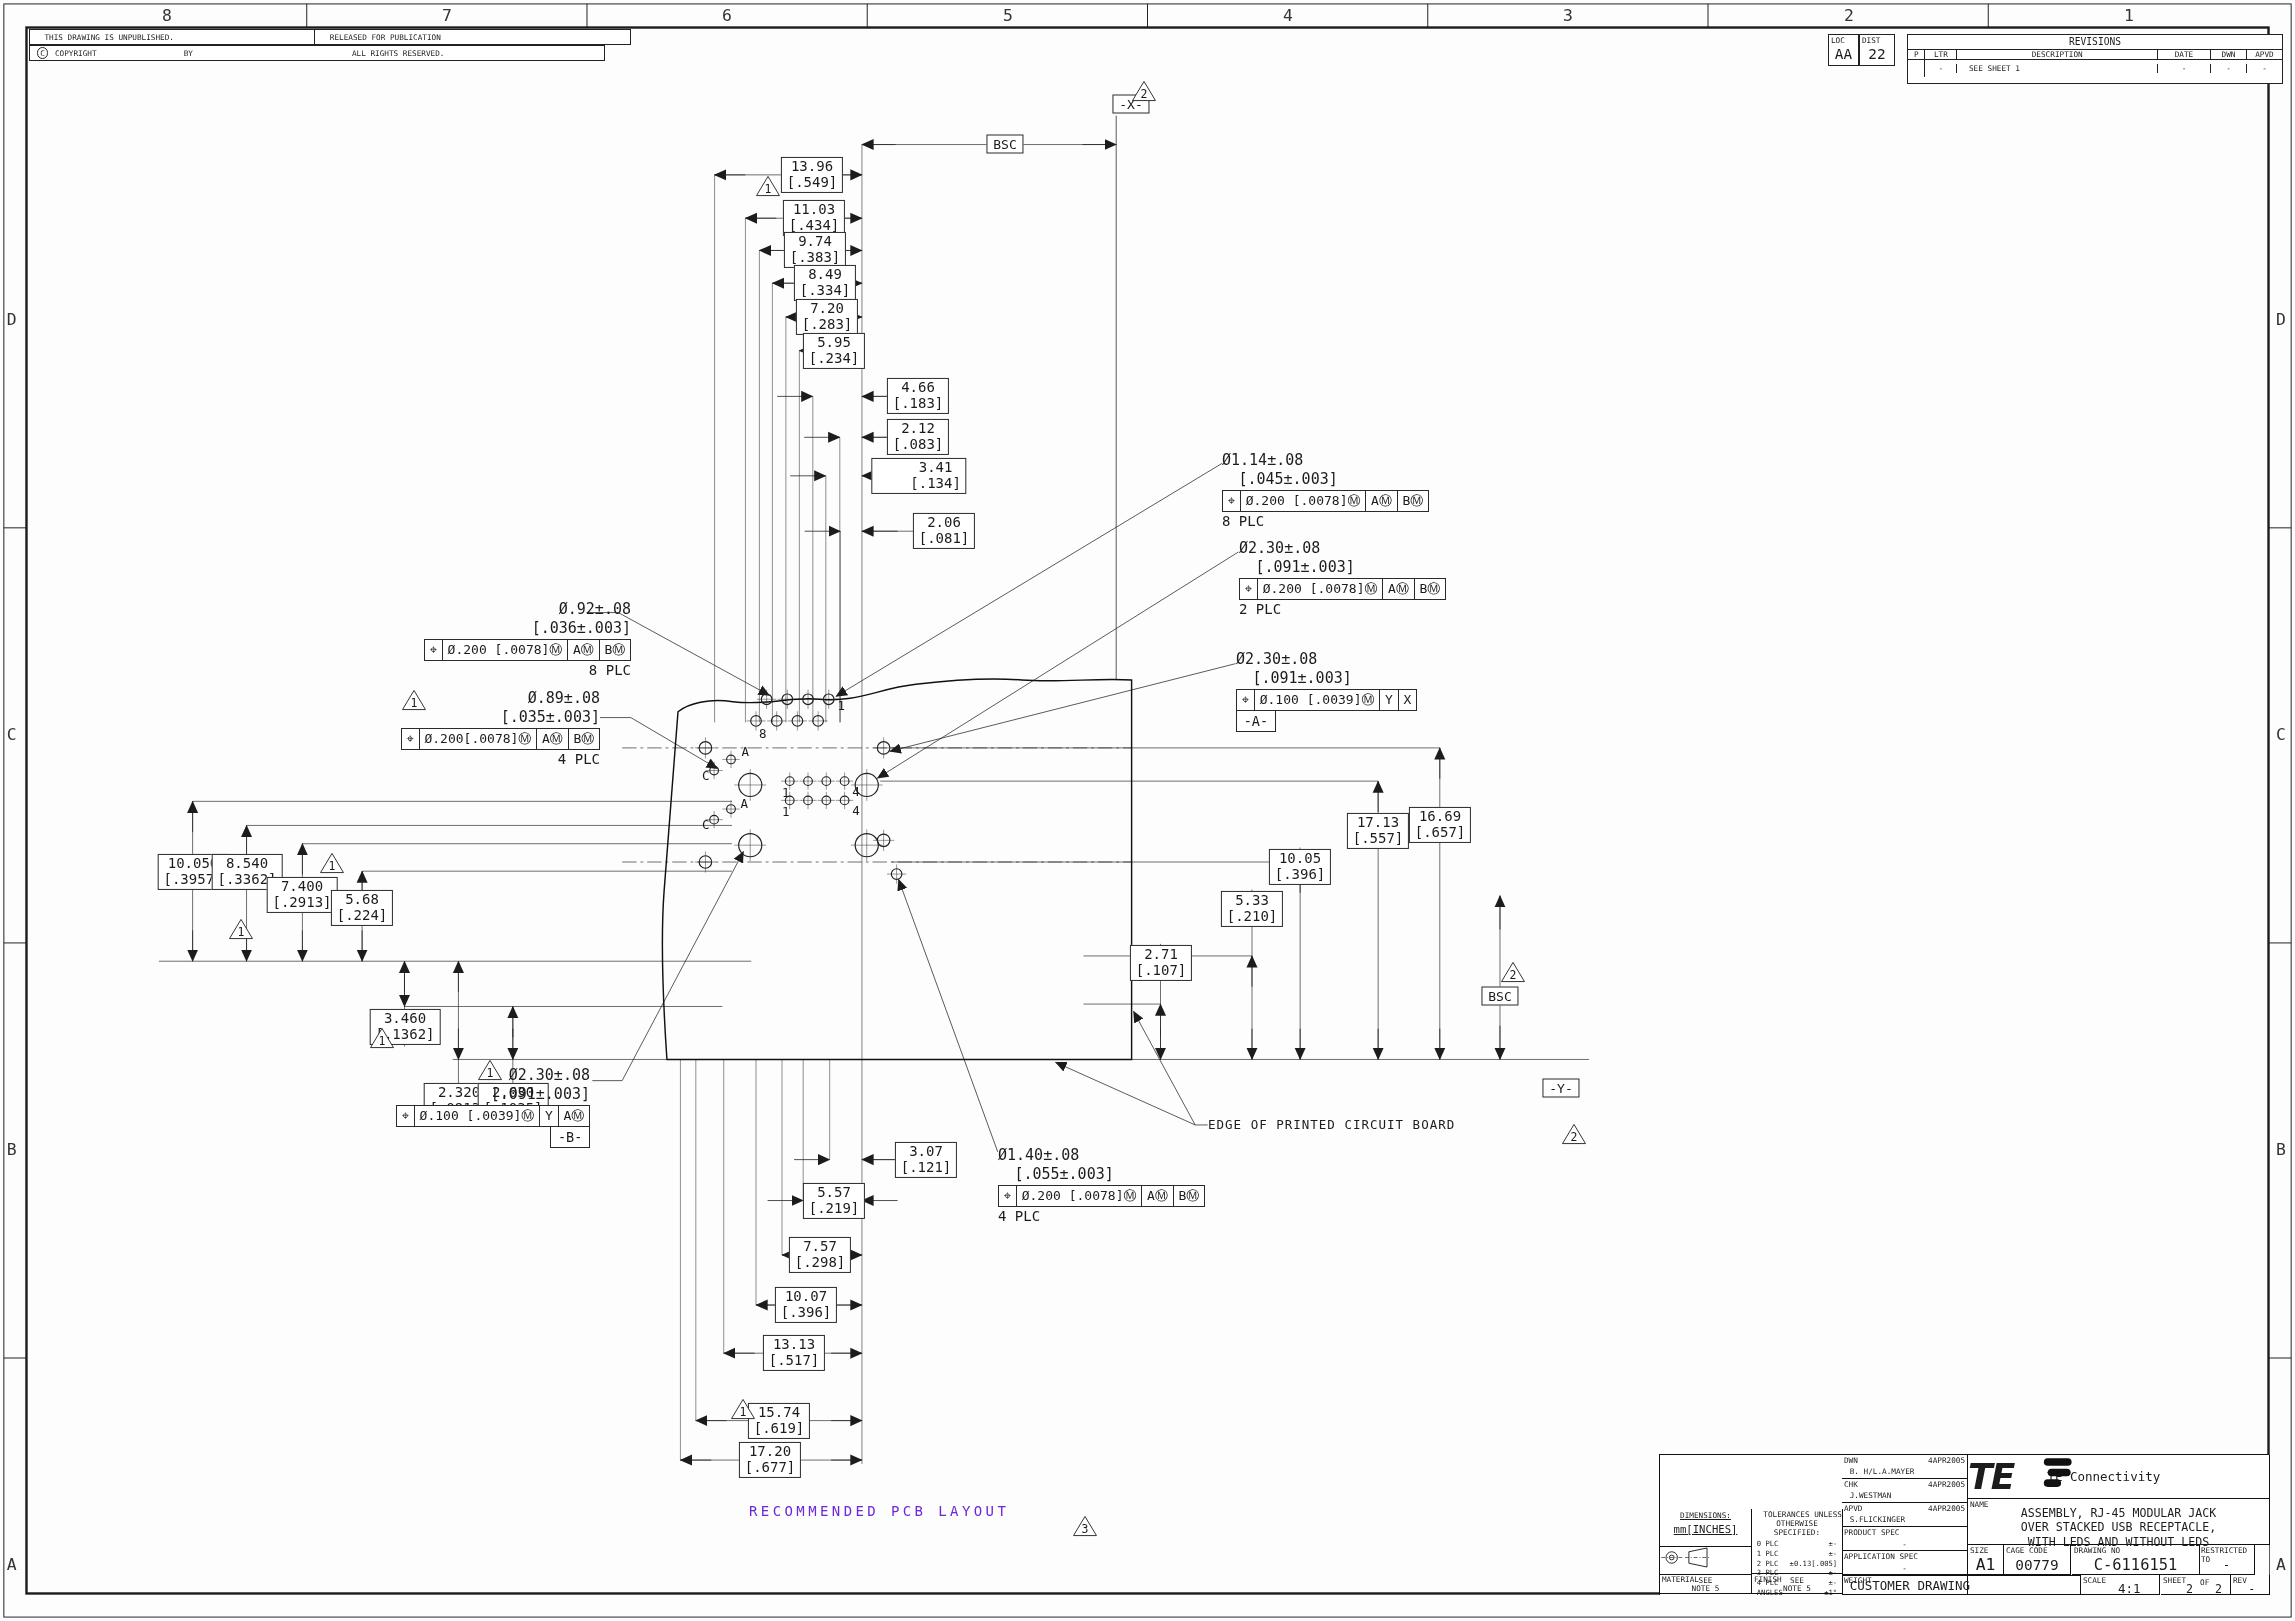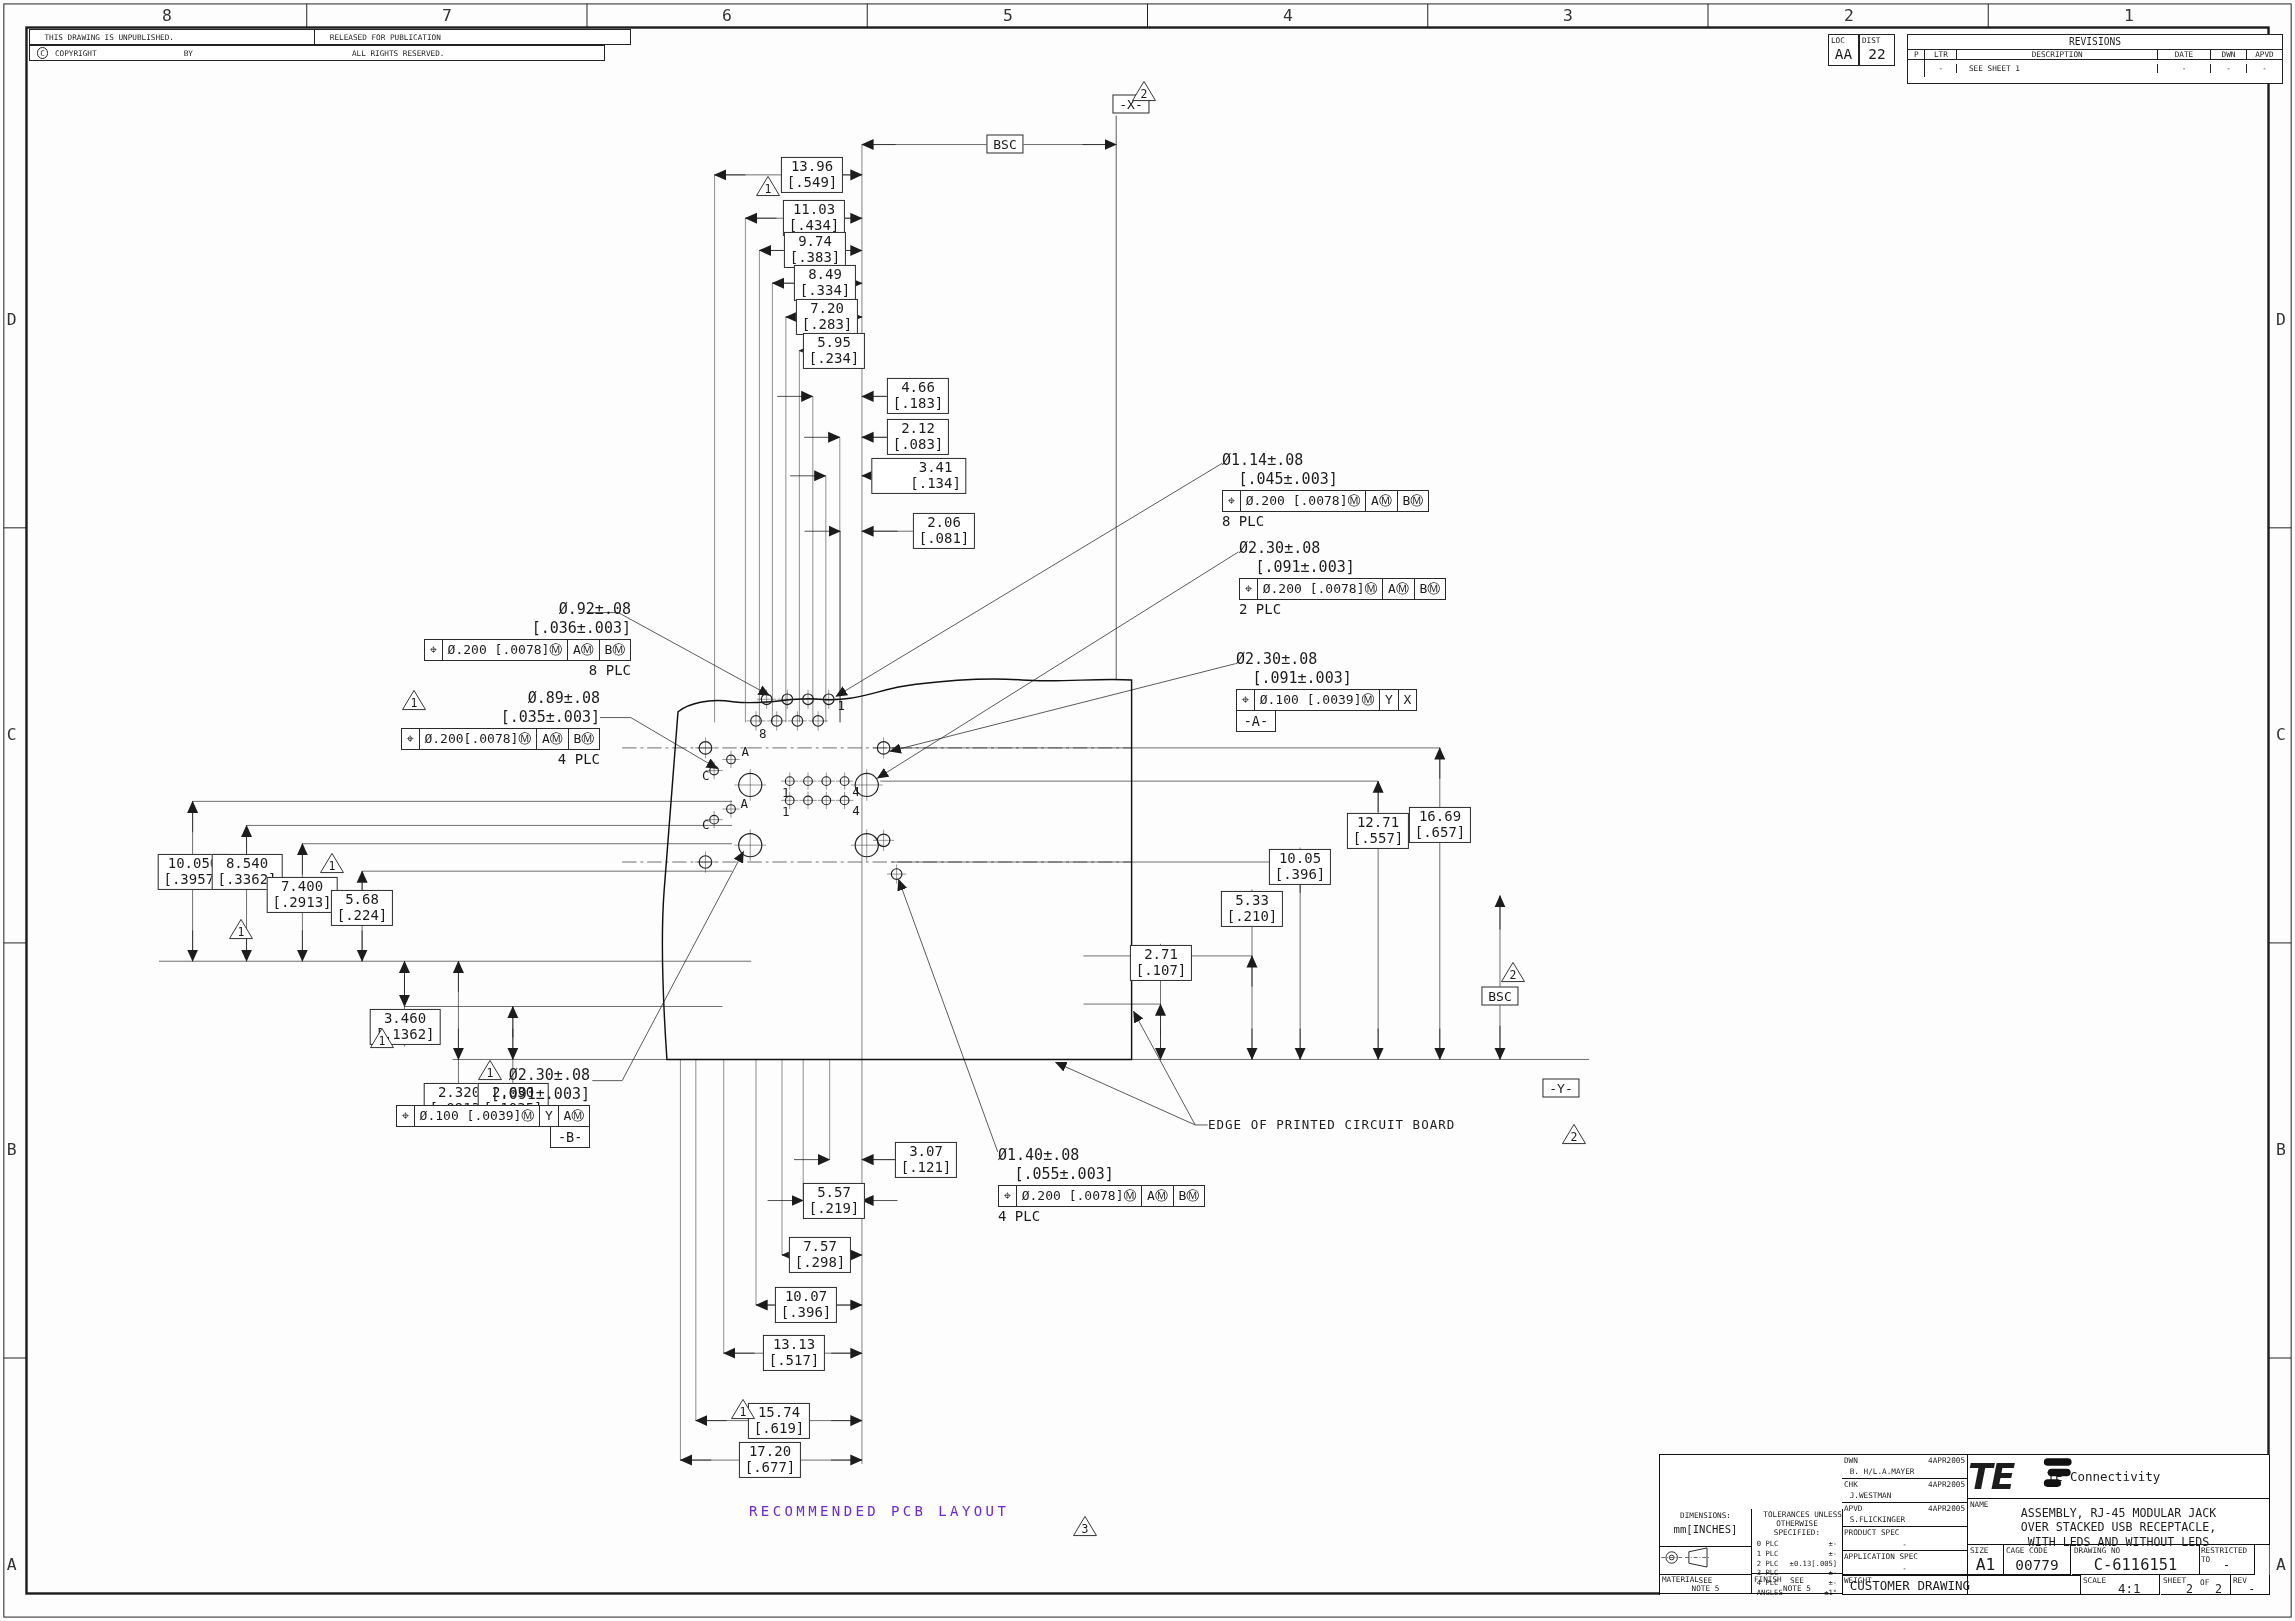--- a/index.html
+++ b/index.html
@@ -340,21 +340,21 @@
       <div class="tiny" style="width:35px;text-align:center;border-right:1px solid #222;">-</div>
       <div class="tiny" style="width:35px;text-align:center;">-</div>
     </div>
   </div>
 
   <div id="viewtitle" style="left:749px;top:1503px;">RECOMMENDED PCB LAYOUT</div>
   <div id="edgelabel" style="left:1208px;top:1117px;">EDGE OF PRINTED CIRCUIT BOARD</div>
 
   <div id="titleblock">
 
-    <div class="c" style="left:0;top:54px;width:92px;height:38px;">
+    <div class="c" style="left:0;top:54px;width:92px;height:38px;text-decoration:underline;">
       <div class="tiny" style="text-align:center;padding-top:1.9px;">DIMENSIONS:</div>
       <div style="font-size:10.6px;text-align:center;padding-top:2.9px;">mm[INCHES]</div>
     </div>
     <div class="c vcenter" style="left:0;top:92px;width:92px;height:27.5px;">
       <svg width="53" height="21" viewBox="0 0 110 44">
         <circle cx="24" cy="22" r="12" stroke="#222" fill="none" stroke-width="2"></circle>
         <circle cx="24" cy="22" r="5" stroke="#222" fill="none" stroke-width="2"></circle>
         <line x1="2" y1="22" x2="46" y2="22" stroke="#222" stroke-width="1.4" stroke-dasharray="8 4 2 4"></line>
         <path d="M60,10 L98,2 L98,42 L60,34 Z" stroke="#222" fill="none" stroke-width="2"></path>
         <line x1="52" y1="22" x2="106" y2="22" stroke="#222" stroke-width="1.4" stroke-dasharray="8 4 2 4"></line>
@@ -652,21 +652,21 @@
       </div>
       <div class="dimbox" style="left: 513px; top: 1101px;">
         <div>2.630</div>
         <div>[.1035]</div>
       </div>
       <div class="dimbox" style="left: 1440px; top: 825px;">
         <div>16.69</div>
         <div>[.657]</div>
       </div>
       <div class="dimbox" style="left: 1378px; top: 831px;">
-        <div>12.71</div>
+        <div>17.13</div>
         <div>[.557]</div>
       </div>
       <div class="dimbox" style="left: 1300px; top: 867px;">
         <div>10.05</div>
         <div>[.396]</div>
       </div>
       <div class="dimbox" style="left: 1252px; top: 909px;">
         <div>5.33</div>
         <div>[.210]</div>
       </div>

